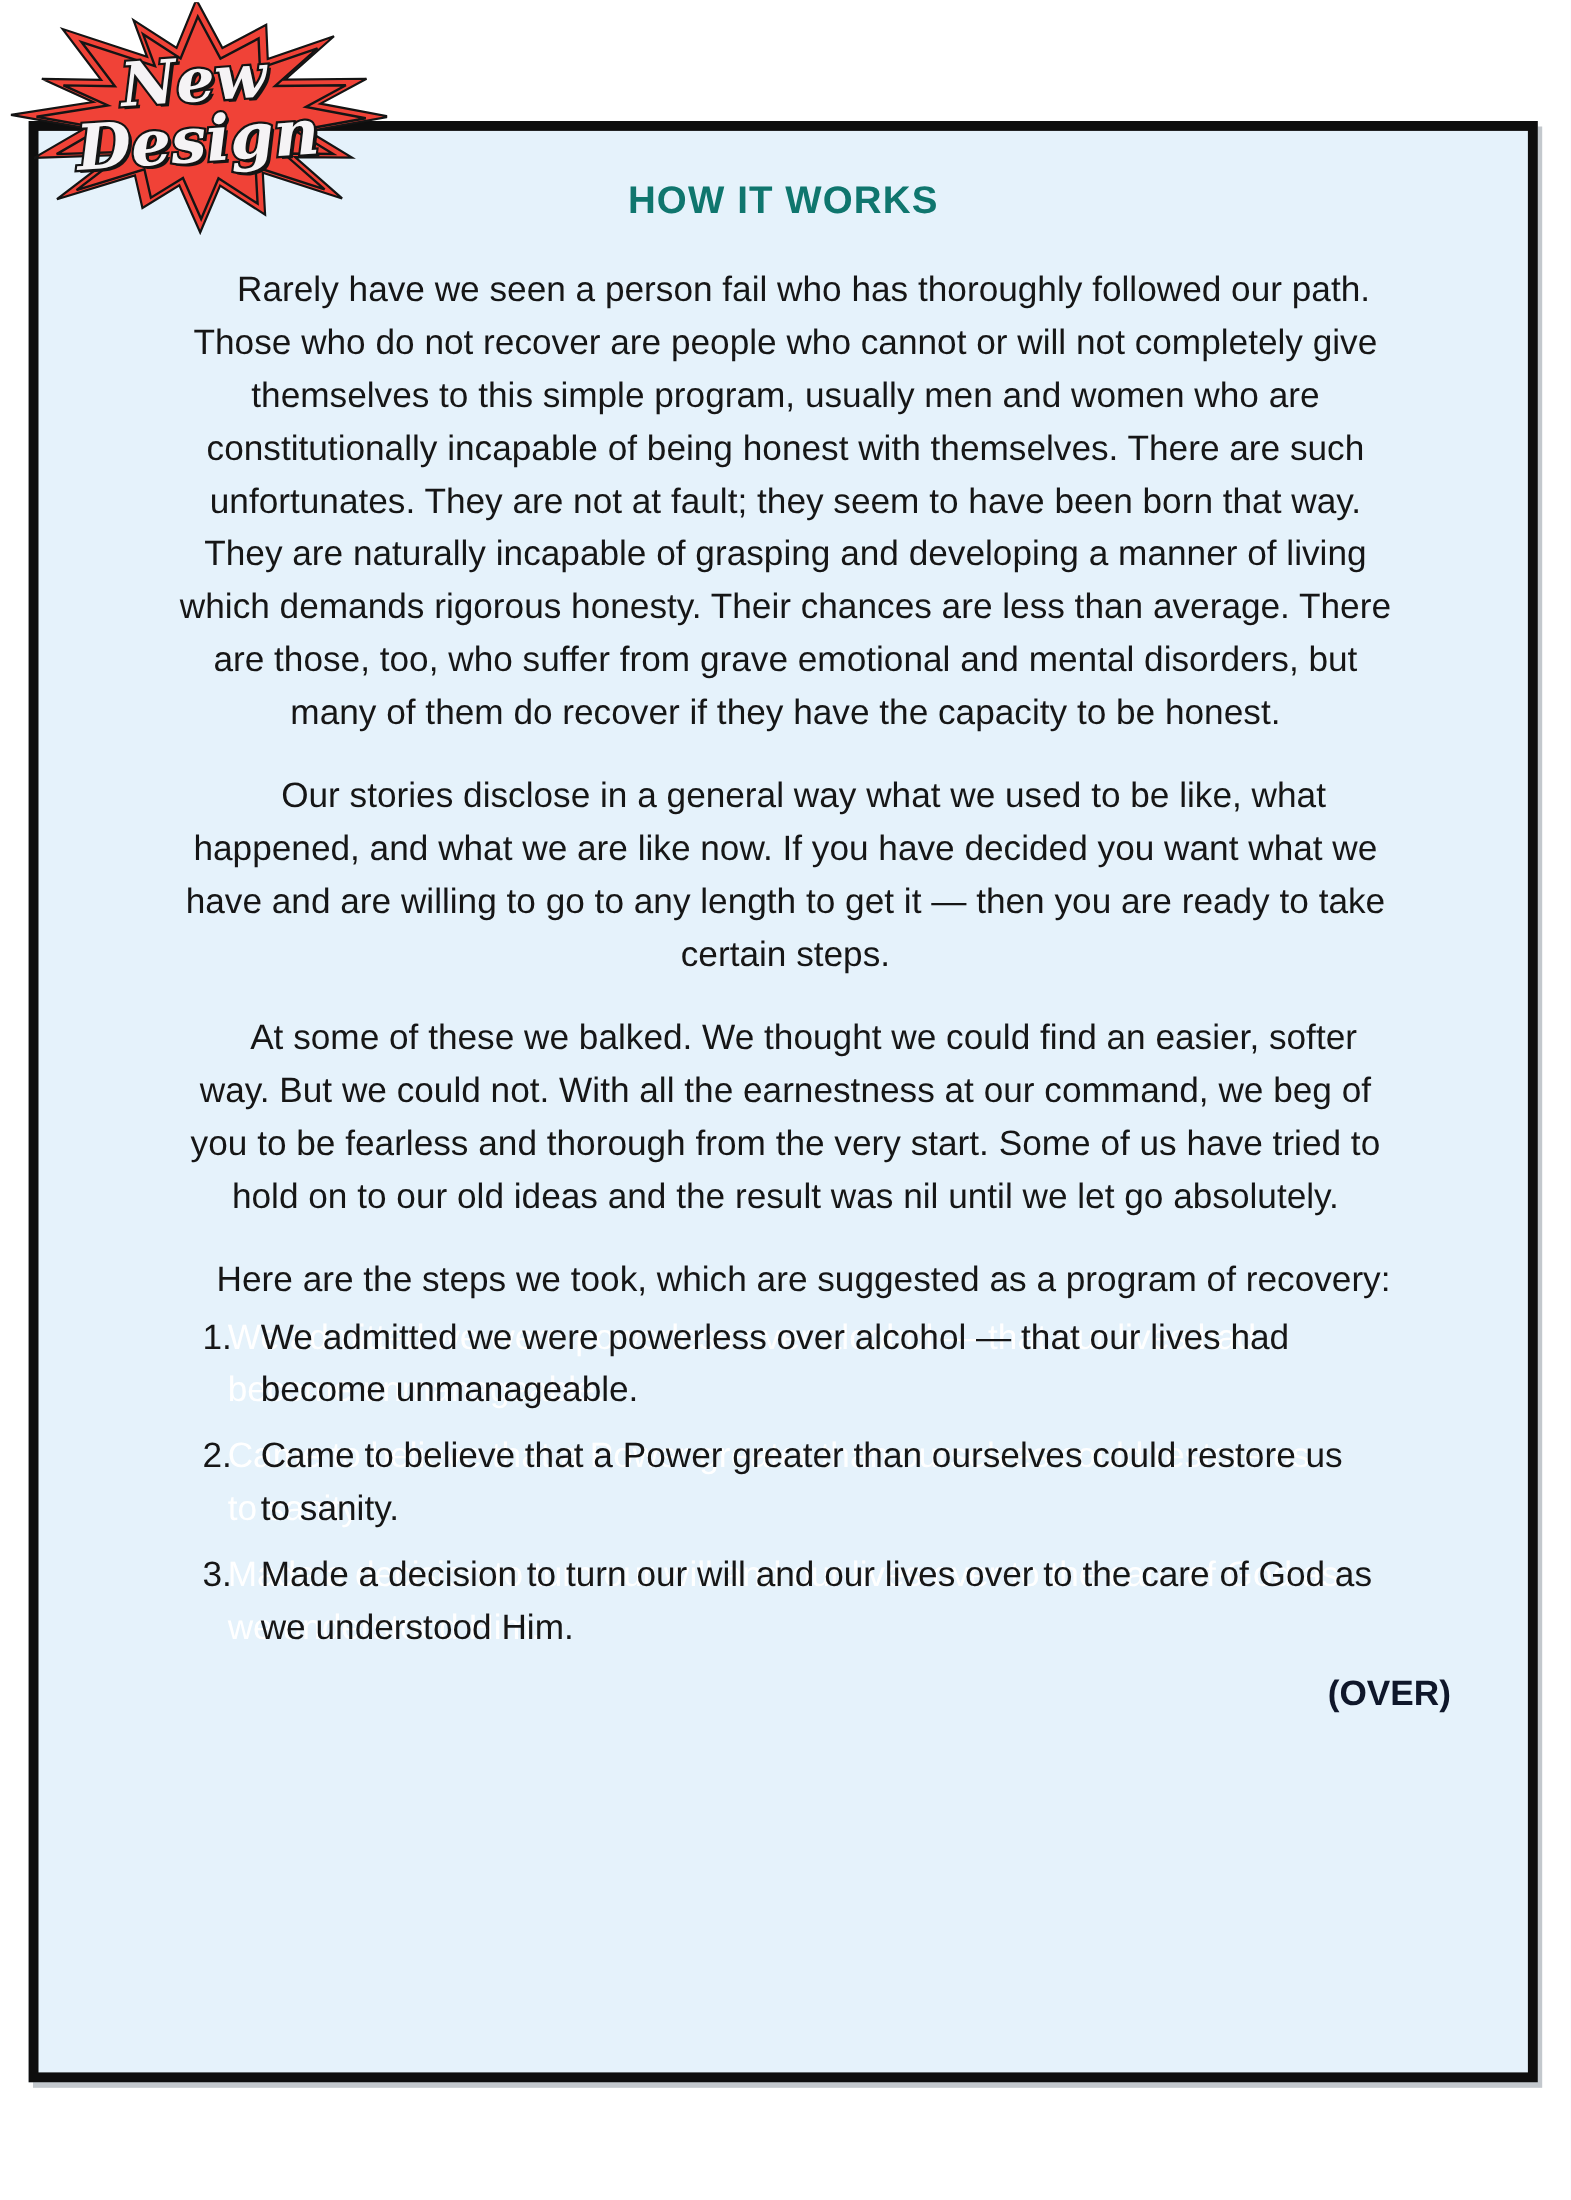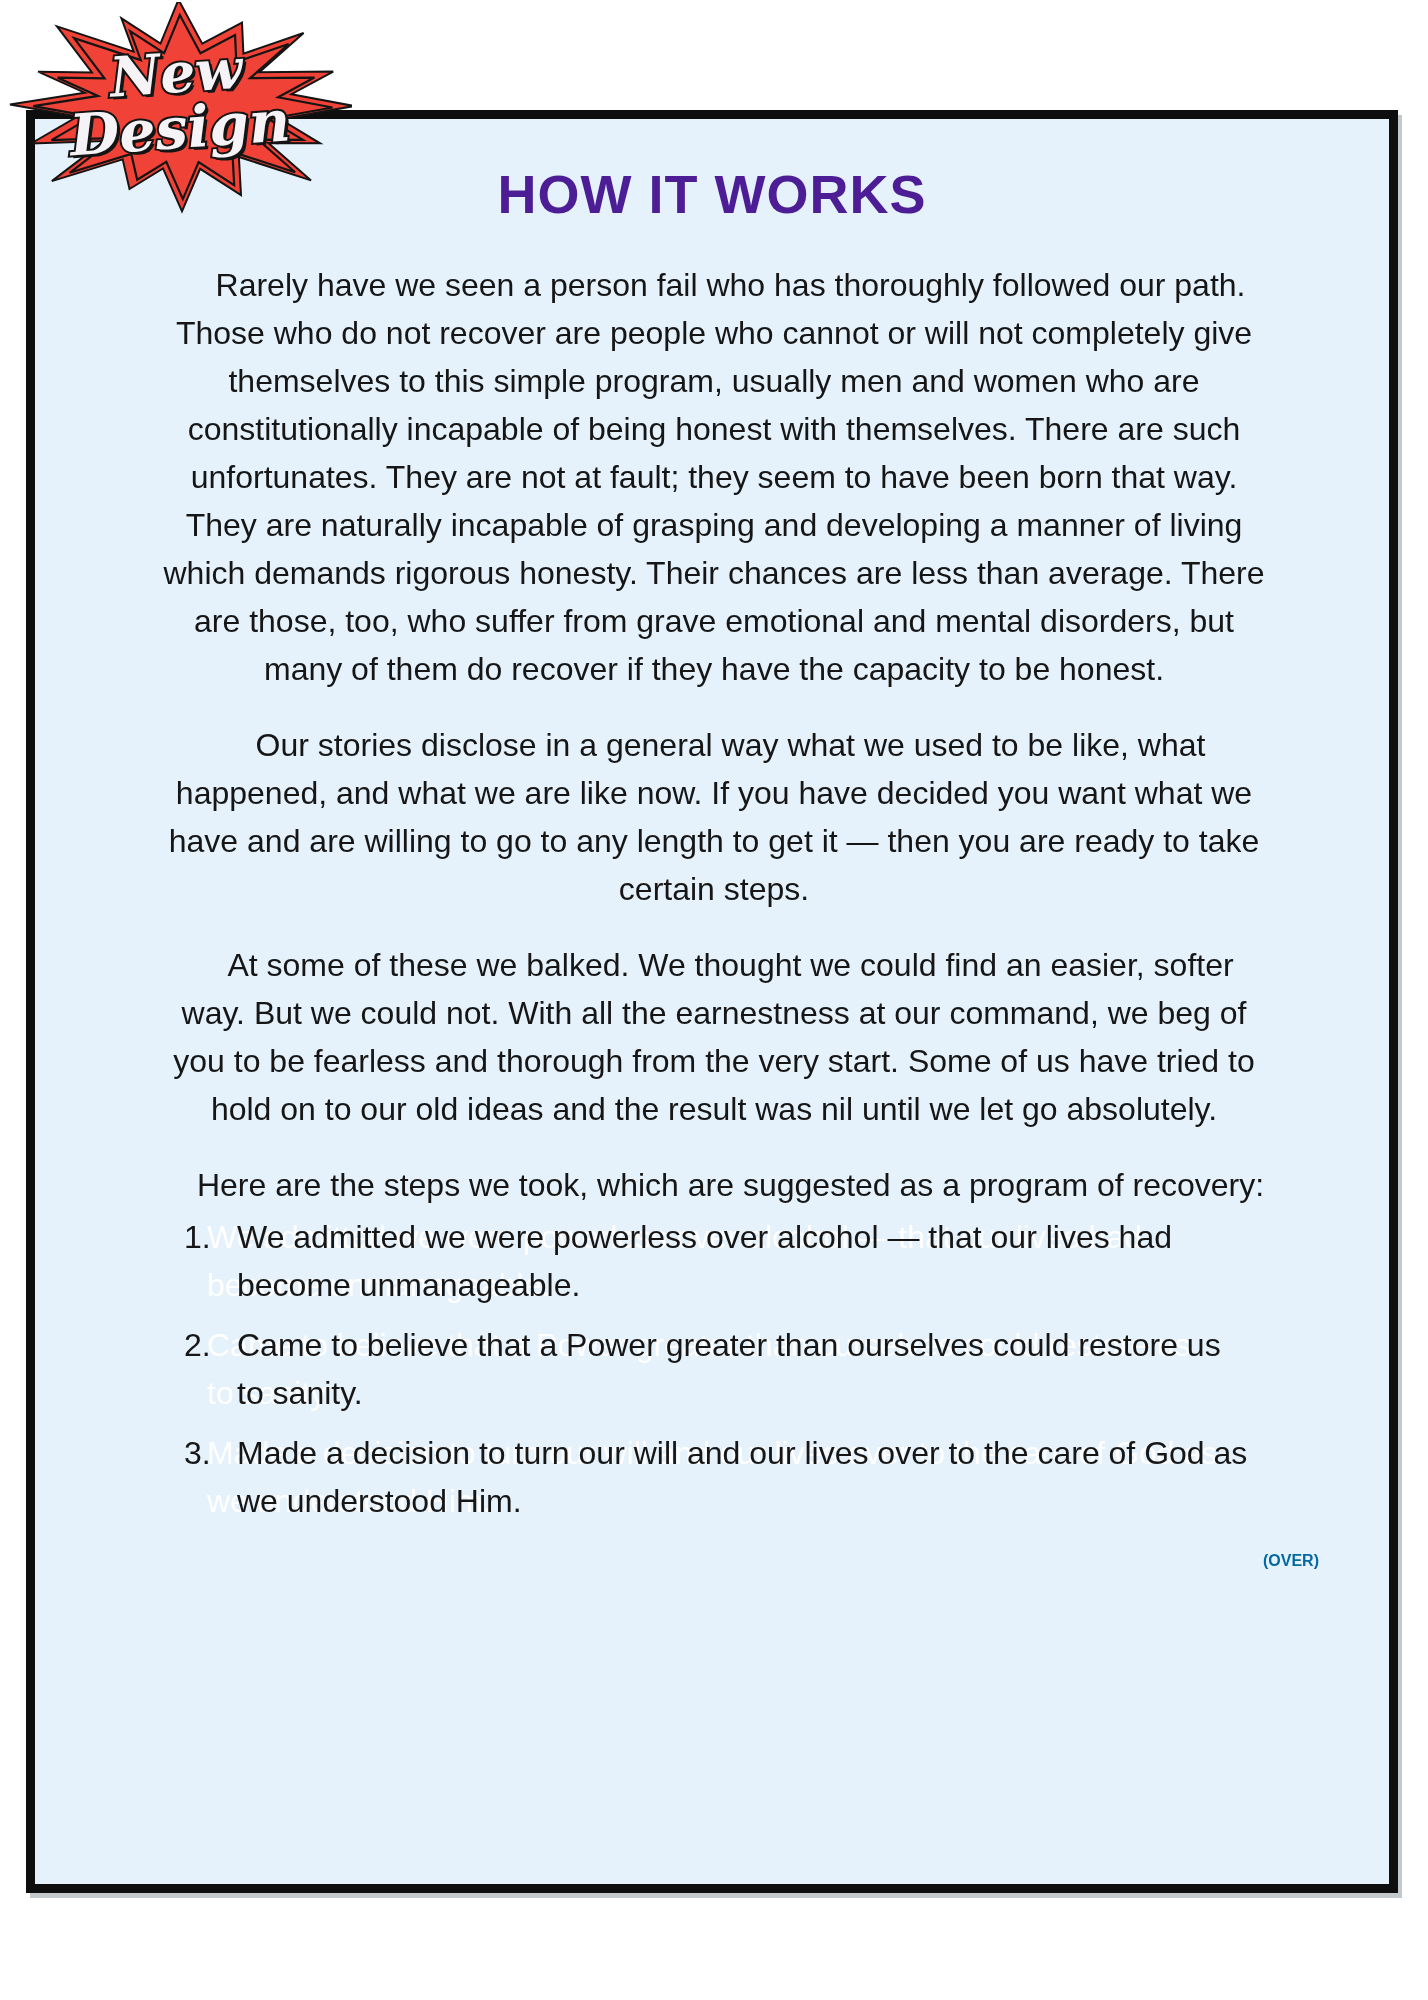--- a/index.html
+++ b/index.html
@@ -9,21 +9,21 @@
     font-family:"Liberation Sans", sans-serif;
   }
   
   .card{
     position:absolute;left:26px;top:110px;width:1372px;height:1783px;
     box-sizing:border-box;background:#e5f2fb;border:9px solid #0e0e0e;
     box-shadow:4px 5px 0 #c3c8cd;
   }
   .title{
     margin:44px 0 0 0;text-align:center;
-    font-size:54px;font-weight:700;letter-spacing:1px;color:#4c1d95;
+    font-size:35px;font-weight:700;letter-spacing:1px;color:#0f766e;
   }
   .content{
     margin:36px 70px 0 74px;
     font-size:32px;line-height:48px;color:#161616;
   }
   .para{
     margin:0 0 28px 0;text-indent:33px;white-space:pre-line;text-align:center;
   }
   .para.intro{margin-bottom:4px;}
   .steps{list-style:none;margin:0;padding:0 0 0 75px;}
@@ -34,21 +34,21 @@
     position:absolute;left:0;top:0;z-index:3;color:#161616;
   }
   .step-ghost{
     position:absolute;left:23px;top:0;width:calc(100% - 14px);
     color:#ffffff;z-index:1;white-space:pre-line;display:block;
   }
   .step-text{
     position:relative;z-index:2;display:block;white-space:pre-line;color:#161616;
   }
   .over{
-    text-align:right;font-size:16px;font-weight:700;color:#0369a1;margin-top:4px;
+    text-align:right;font-size:32px;font-weight:700;color:#0f172a;margin-top:4px;
   }
   
   .badge{
     position:absolute;left:4px;top:2px;width:348px;height:216px;z-index:10;
   }
   .badge svg{position:absolute;left:0;top:0;width:100%;height:100%;}
   .badge-text{
     position:absolute;left:0;top:44px;width:100%;text-align:center;
     transform:rotate(-4deg);
     font-family:"DejaVu Serif", serif;font-style:italic;font-weight:bold;

